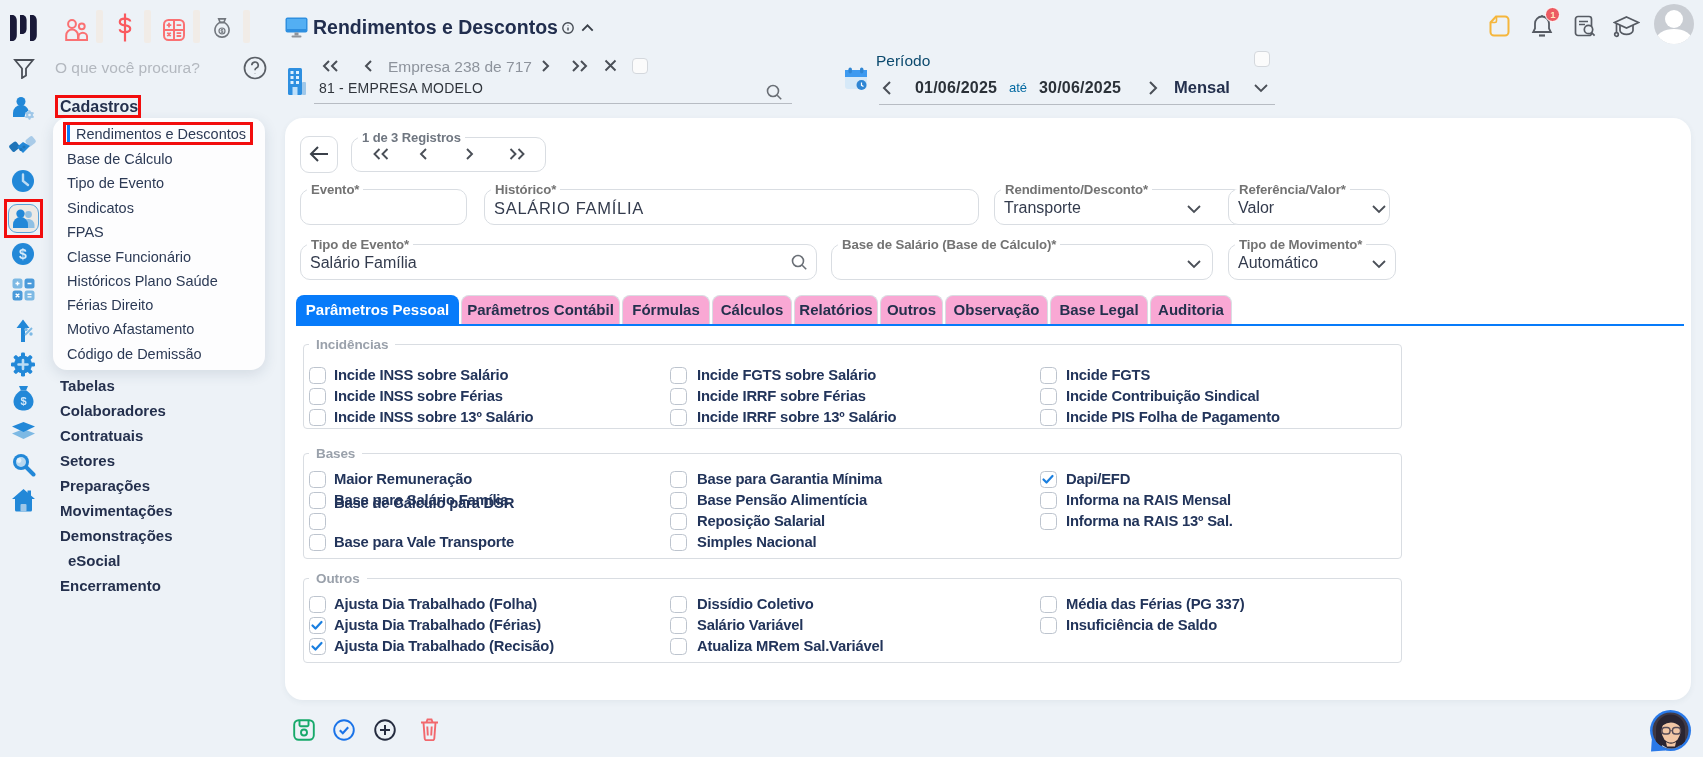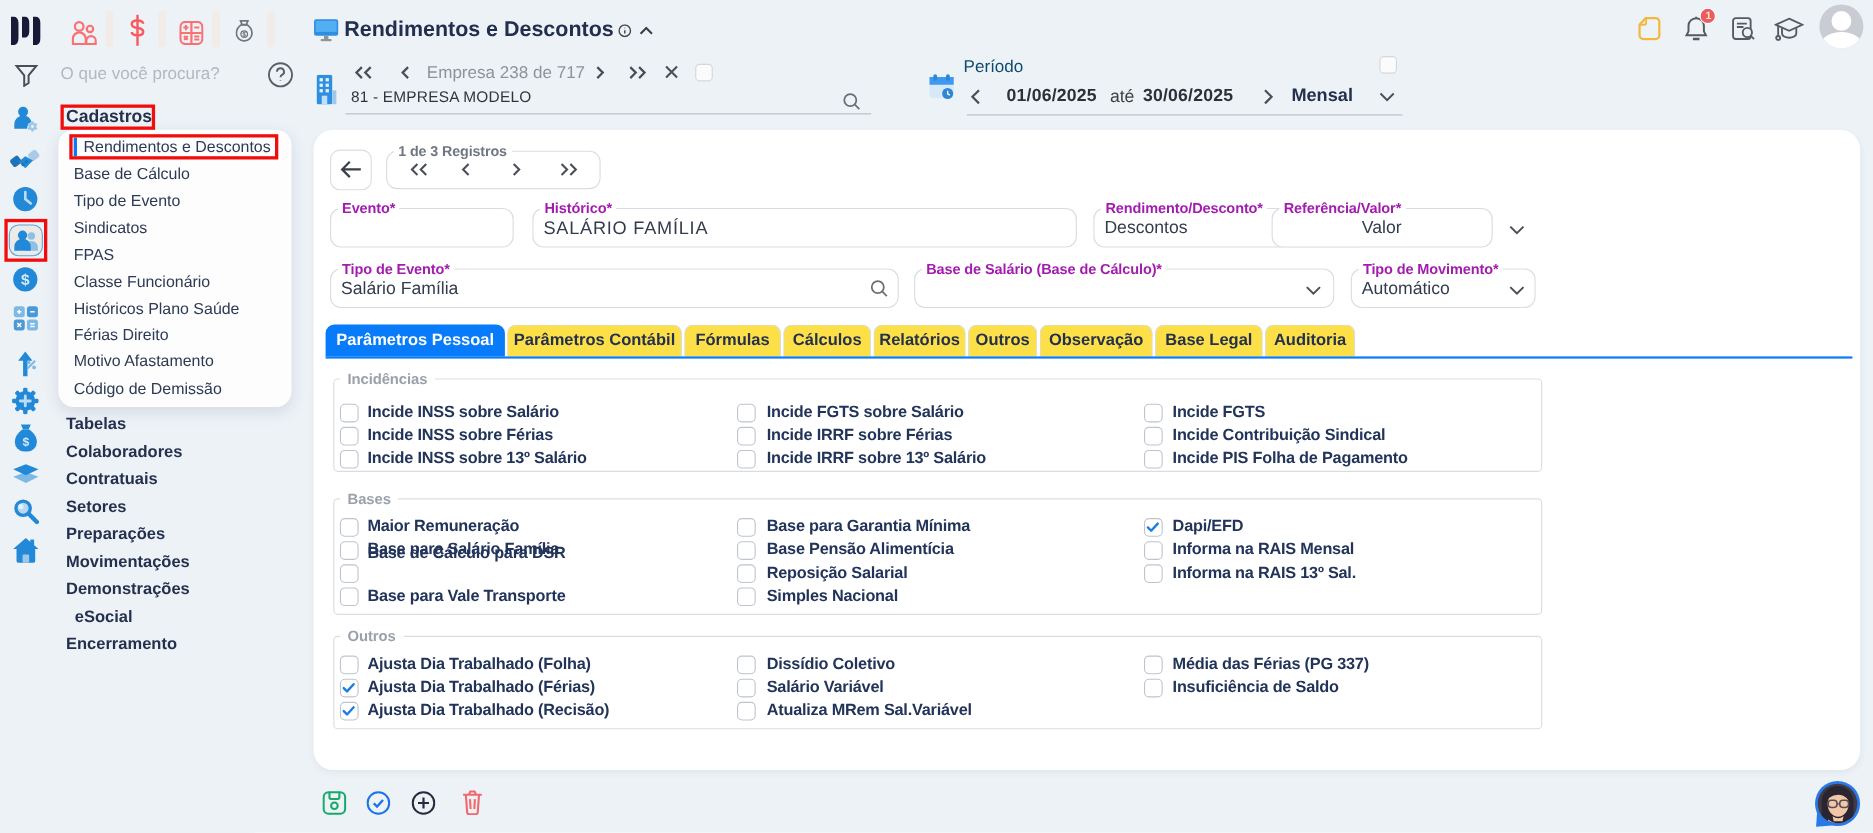--- a/index.html
+++ b/index.html
@@ -1,30 +1,30 @@
 <!DOCTYPE html>
 <html lang="pt-br"><head>
 <meta charset="utf-8">
 <style>
   * { margin:0; padding:0; box-sizing:border-box; }
   html,body { width:1703px; height:757px; overflow:hidden; }
   body { background:#edf2f7; font-family:"Liberation Sans", sans-serif; position:relative; color:#24304d; }
   .abs { position:absolute; }
   fieldset.fld { position:absolute; border:1.5px solid #d9dde2; border-radius:10px; background:#fff; }
-  fieldset.fld legend { margin-left:6px; padding:0 4px; font-size:13.2px; font-weight:bold; color:#a21caf; letter-spacing:-0.1px; }
+  fieldset.fld legend { margin-left:6px; padding:0 4px; font-size:13.2px; font-weight:bold; color:#737373; letter-spacing:-0.1px; }
   fieldset.grp { position:absolute; border:1px solid #d9dde2; border-radius:4px; background:#fff; }
   fieldset.grp legend { margin-left:5px; padding:0 7px; font-size:13.5px; font-weight:bold; color:#9aa1ab; letter-spacing:-0.1px; }
   .fval { position:absolute; font-size:16px; color:#333b4d; }
   .chev { position:absolute; width:16px; height:16px; }
   .cb { position:absolute; width:17px; height:17px; border:1.8px solid #bdc4ce; border-radius:4.5px; background:#fff; }
   .cblbl { position:absolute; font-size:14.8px; color:#22345a; font-weight:bold; letter-spacing:-0.2px; white-space:nowrap; }
   .menu-item { position:absolute; font-size:14.5px; color:#2c3a55; white-space:nowrap; }
   .menu-bold { position:absolute; font-size:15px; font-weight:bold; color:#24304d; white-space:nowrap; }
   .redbox { position:absolute; border:3px solid #f20d0d; }
-  .tab { position:absolute; top:295px; height:29px; background:#fde047; border:1px solid #d9dde2; border-bottom:none; border-radius:8px 8px 0 0; font-size:15px; font-weight:bold; color:#24304d; text-align:center; line-height:28px; }
+  .tab { position:absolute; top:295px; height:29px; background:#f9a8d4; border:1px solid #d9dde2; border-bottom:none; border-radius:8px 8px 0 0; font-size:15px; font-weight:bold; color:#24304d; text-align:center; line-height:28px; }
 </style>
 </head>
 <body>
 
 <div class="abs" id="topbar"></div>
 
 <svg class="abs" style="left:10px;top:15px" width="27" height="26" viewBox="0 0 27 26">
   <path d="M0 0 h2.2 c3 0 4.6 2.6 4.6 6.5 v13 c0 3.9 -1.6 6.5 -4.6 6.5 H0 z" fill="#191a38"></path>
   <path d="M10 0 h2.2 c3 0 4.4 2.4 4.4 5.8 v7.5 c0 3.4 -1.4 5.8 -4.4 5.8 H10 z" fill="#191a38"></path>
   <path d="M20 0 h2.2 c3 0 4.6 2.6 4.6 6.5 v13 c0 3.9 -1.6 6.5 -4.6 6.5 H20 z" fill="#191a38"></path>
@@ -250,21 +250,21 @@
   <rect x="4.5" y="0.5" width="3.4" height="6" rx="1.7" fill="#2f86d4"></rect>
   <rect x="16" y="0.5" width="3.4" height="6" rx="1.7" fill="#2f86d4"></rect>
   <circle cx="17.5" cy="18" r="5" fill="#2f86d4"></circle>
   <path d="M17.5 15.5 v2.8 l2 1.2" stroke="#fff" stroke-width="1.2" fill="none"></path>
 </svg>
 <div class="abs" style="left:876px;top:52px;font-size:15.5px;color:#0c4a6e">Período</div>
 <svg class="abs" style="left:882px;top:81px" width="10" height="14" viewBox="0 0 10 14" fill="none" stroke="#4a4f57" stroke-width="2">
     <path d="M8 1 L2 7 l6 6"></path>
   </svg>
 <div class="abs" style="left:915px;top:79px;font-size:16px;font-weight:bold;color:#2b3138;letter-spacing:.2px">01/06/2025</div>
-<div class="abs" style="left:1009px;top:80px;font-size:16px;color:#404040">até</div>
+<div class="abs" style="left:1009px;top:80px;font-size:13px;color:#0369a1">até</div>
 <div class="abs" style="left:1039px;top:79px;font-size:16px;font-weight:bold;color:#2b3138;letter-spacing:.2px">30/06/2025</div>
 <svg class="abs" style="left:1148px;top:81px" width="10" height="14" viewBox="0 0 10 14" fill="none" stroke="#4a4f57" stroke-width="2">
     <path d="M2 1 l6 6 l-6 6"></path>
   </svg>
 <div class="abs" style="left:1174px;top:78px;font-size:16.5px;font-weight:bold;color:#24304d">Mensal</div>
 <svg class="abs chev" style="left:1253px;top:80px" viewBox="0 0 16 16" fill="none" stroke="#4a4f57" stroke-width="1.8">
     <path d="M2 5 l6 6 6-6"></path>
   </svg>
 <div class="abs" style="left:879px;top:104px;width:396px;height:1px;background:#b7bcc3"></div>
 <div class="abs" style="left:1254px;top:51px;width:16px;height:16px;border:1.5px solid #d4d8dd;border-radius:4px;background:#fbfbfb"></div>
@@ -294,25 +294,25 @@
 <fieldset class="fld" style="left:300px;top:182px;width:167px;height:43px">
     <legend>Evento*</legend>
   </fieldset>
 <fieldset class="fld" style="left:484px;top:182px;width:495px;height:43px">
     <legend>Histórico*</legend>
   </fieldset>
 <div class="fval" style="left:494px;top:199px;font-size:16.5px;letter-spacing:.7px">SALÁRIO FAMÍLIA</div>
 <fieldset class="fld" style="left:994px;top:182px;width:252px;height:43px">
     <legend>Rendimento/Desconto*</legend>
   </fieldset>
-<div class="fval" style="left:1004px;top:199px">Descontos</div>
+<div class="fval" style="left:1004px;top:199px">Transporte</div>
 <svg class="abs chev" style="left:1186px;top:201px" viewBox="0 0 16 16" fill="none" stroke="#4a4f57" stroke-width="1.8">
     <path d="M2 5 l6 6 6-6"></path>
   </svg>
-<fieldset class="fld" style="left:1156px;top:182px;width:201px;height:43px">
+<fieldset class="fld" style="left:1228px;top:182px;width:162px;height:43px">
     <legend>Referência/Valor*</legend>
   </fieldset>
 <div class="fval" style="left:1238px;top:199px">Valor</div>
 <svg class="abs chev" style="left:1371px;top:201px" viewBox="0 0 16 16" fill="none" stroke="#4a4f57" stroke-width="1.8">
     <path d="M2 5 l6 6 6-6"></path>
   </svg>
 
 <fieldset class="fld" style="left:300px;top:237px;width:517px;height:43px">
     <legend>Tipo de Evento*</legend>
   </fieldset>

